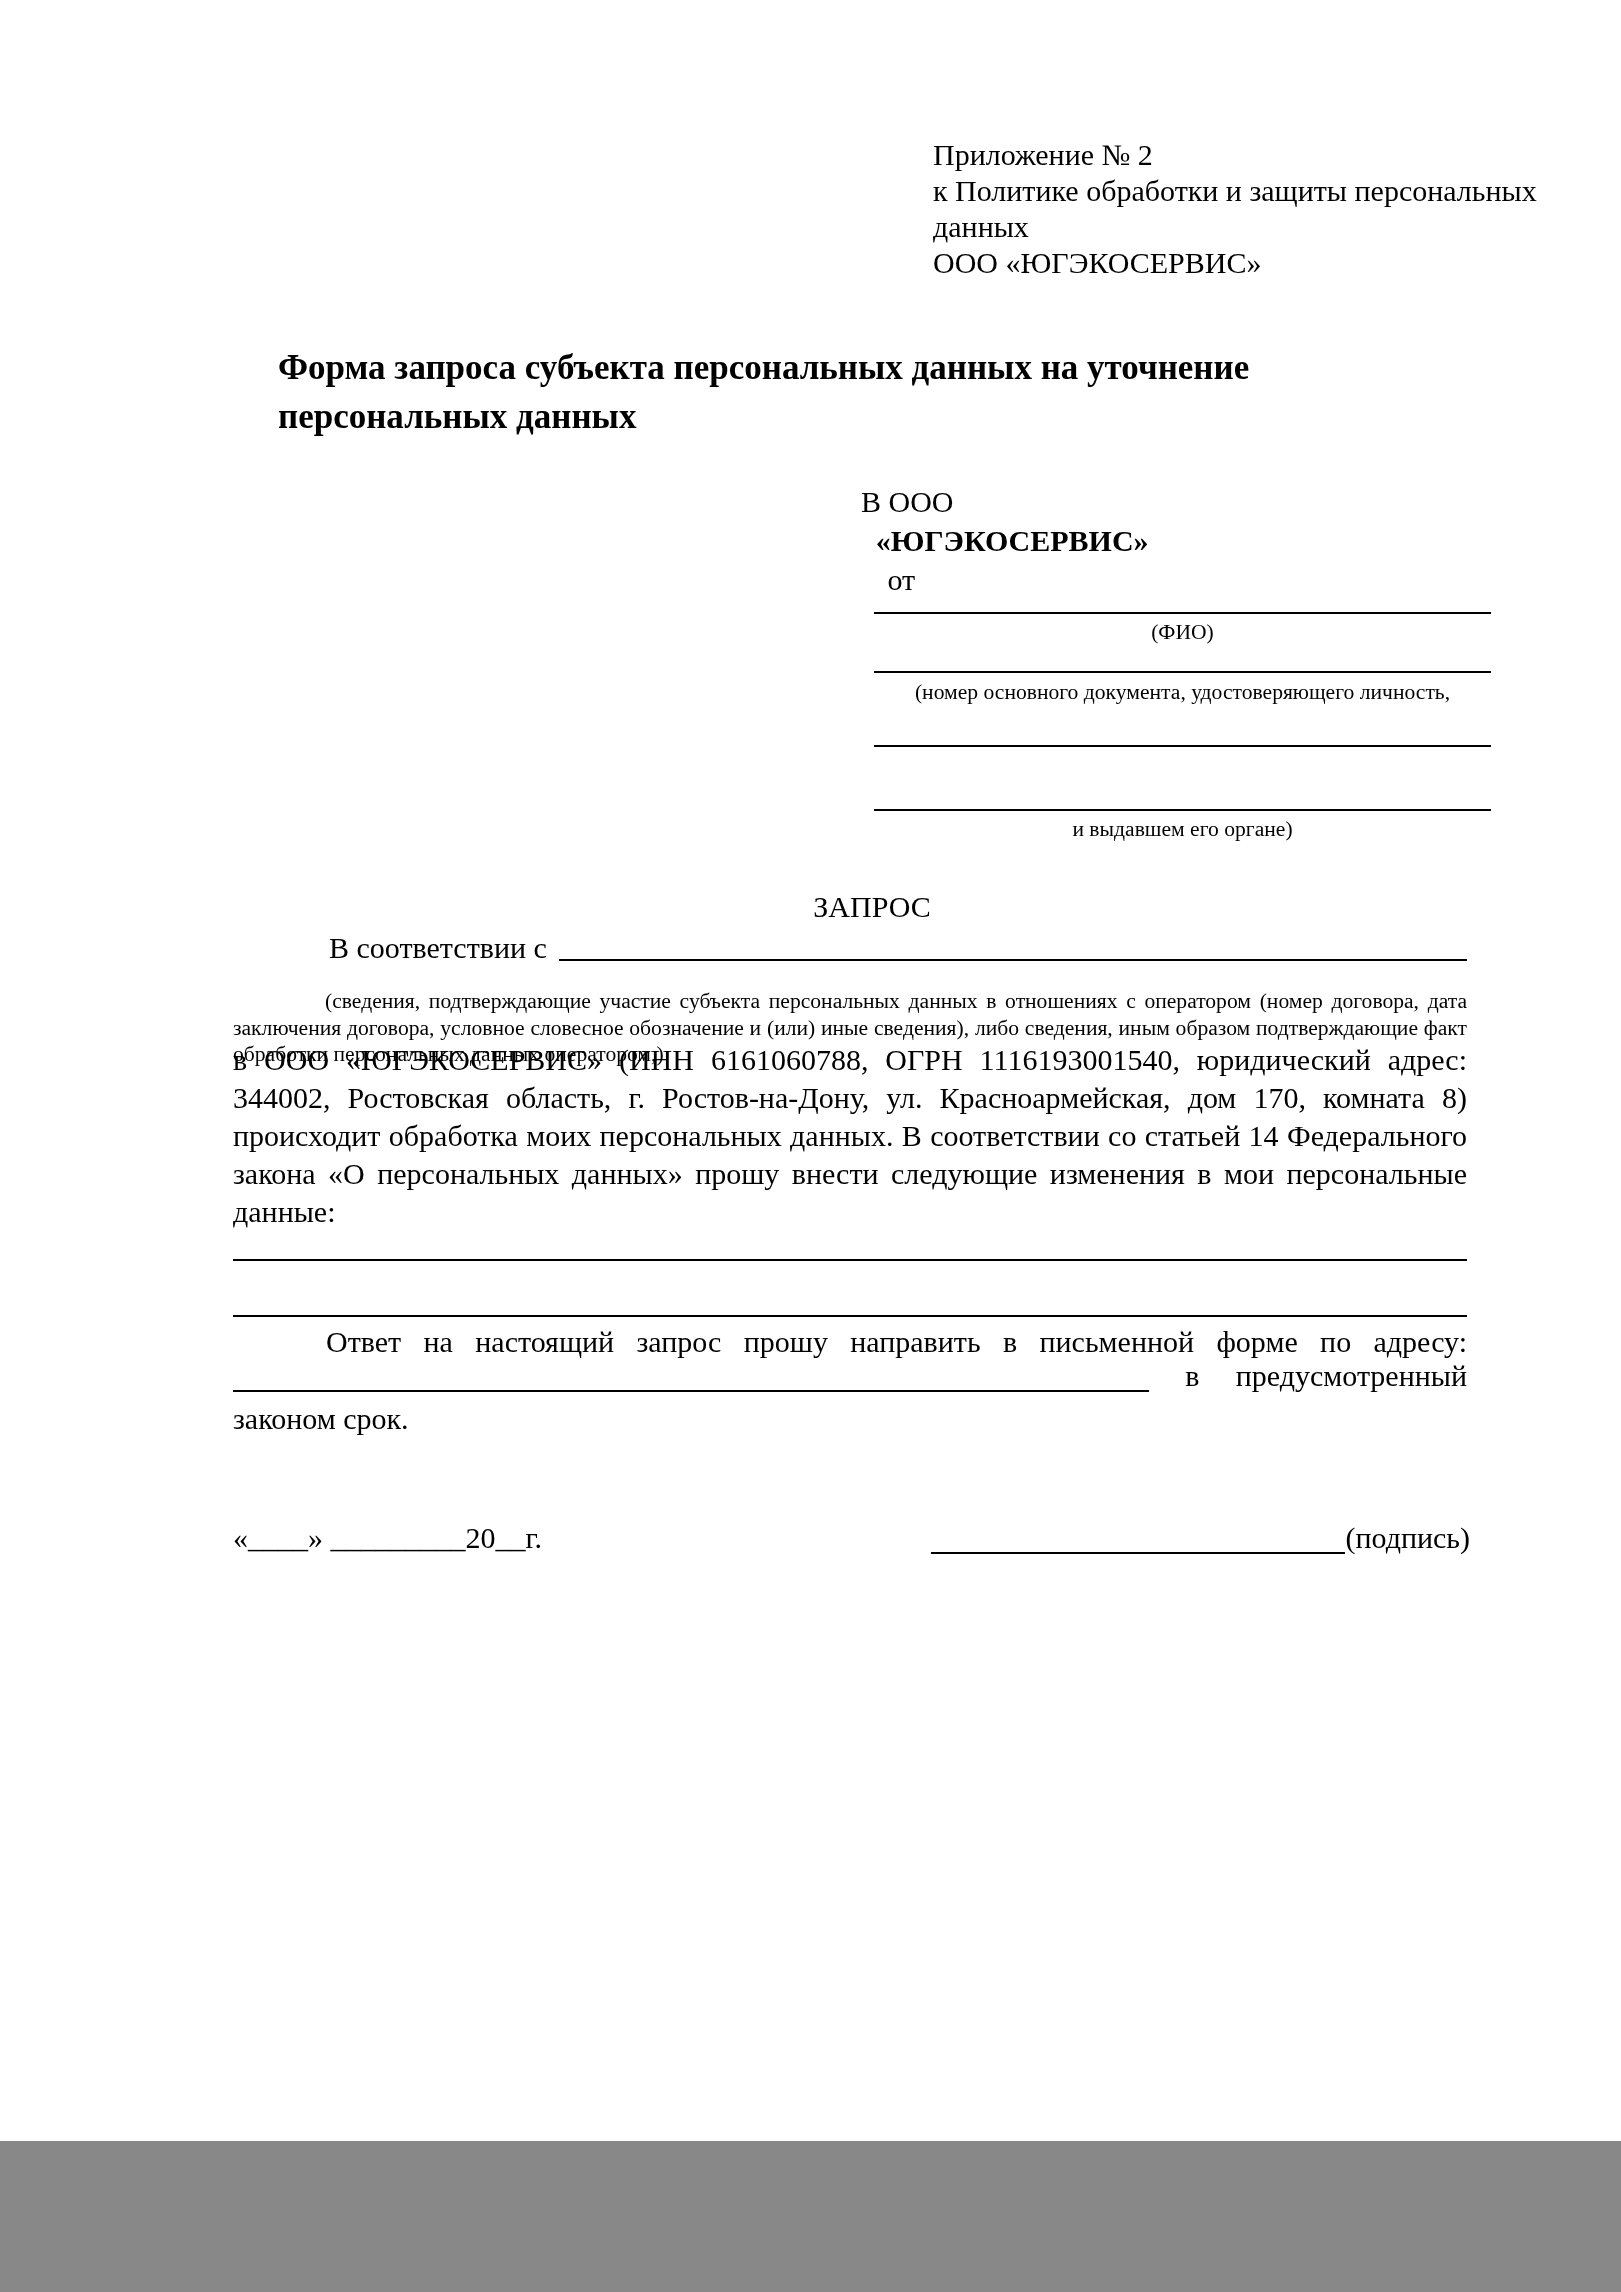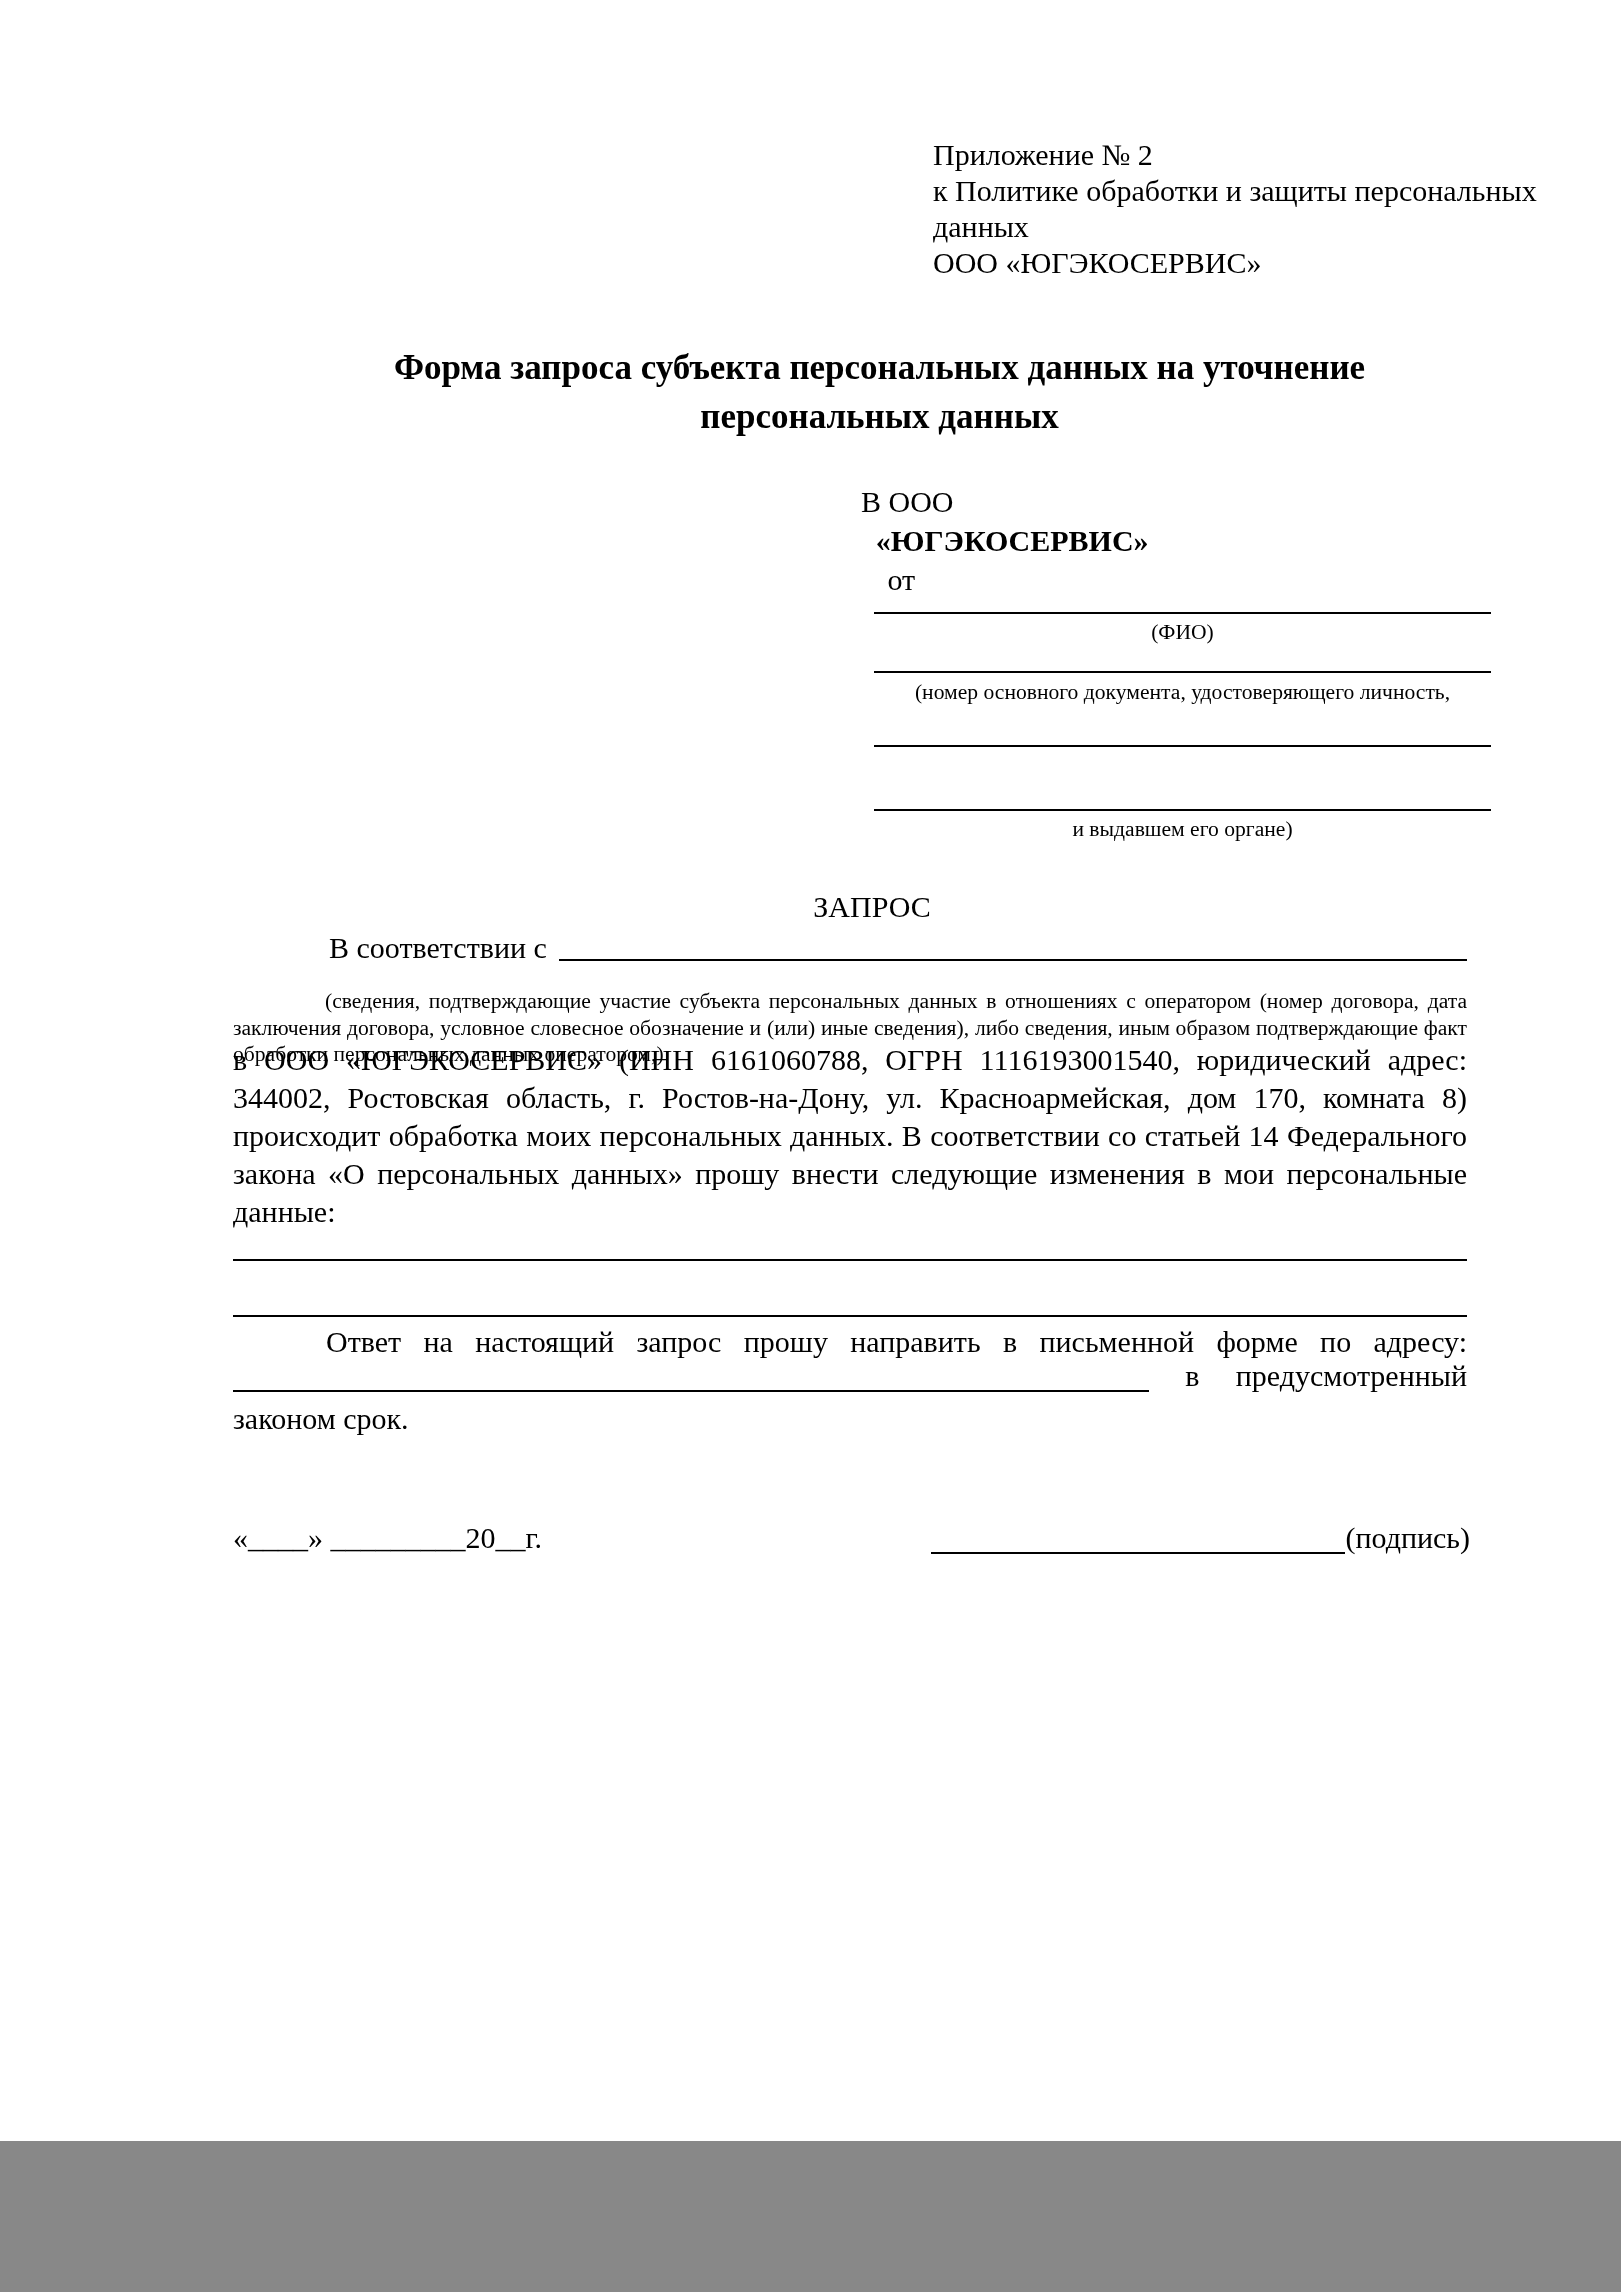--- a/index.html
+++ b/index.html
@@ -18,24 +18,24 @@
     line-height: 37px;
     overflow: hidden;
   }
   .abs { position: absolute; }
 
   .header-note {
     left: 933px; top: 137px; width: 627px;
     line-height: 36px;
   }
   .doc-title {
-    left: 233px; top: 343px; width: 1234px;
+    left: 219px; top: 343px; width: 1234px;
     padding-left: 59px; box-sizing: border-box;
     font-weight: bold; font-size: 35px; line-height: 49px;
-    text-align: center;
+    text-align: left;
   }
   .addressee {
     left: 861px; top: 482px; line-height: 39px;
   }
   .addressee .l2 { margin-left: 14.7px; font-weight: bold; }
   .addressee .l3 { margin-left: 26.5px; }
 
   .uline {
     left: 874px; width: 617px; height: 0;
     border-bottom: 2.9px solid #000;

